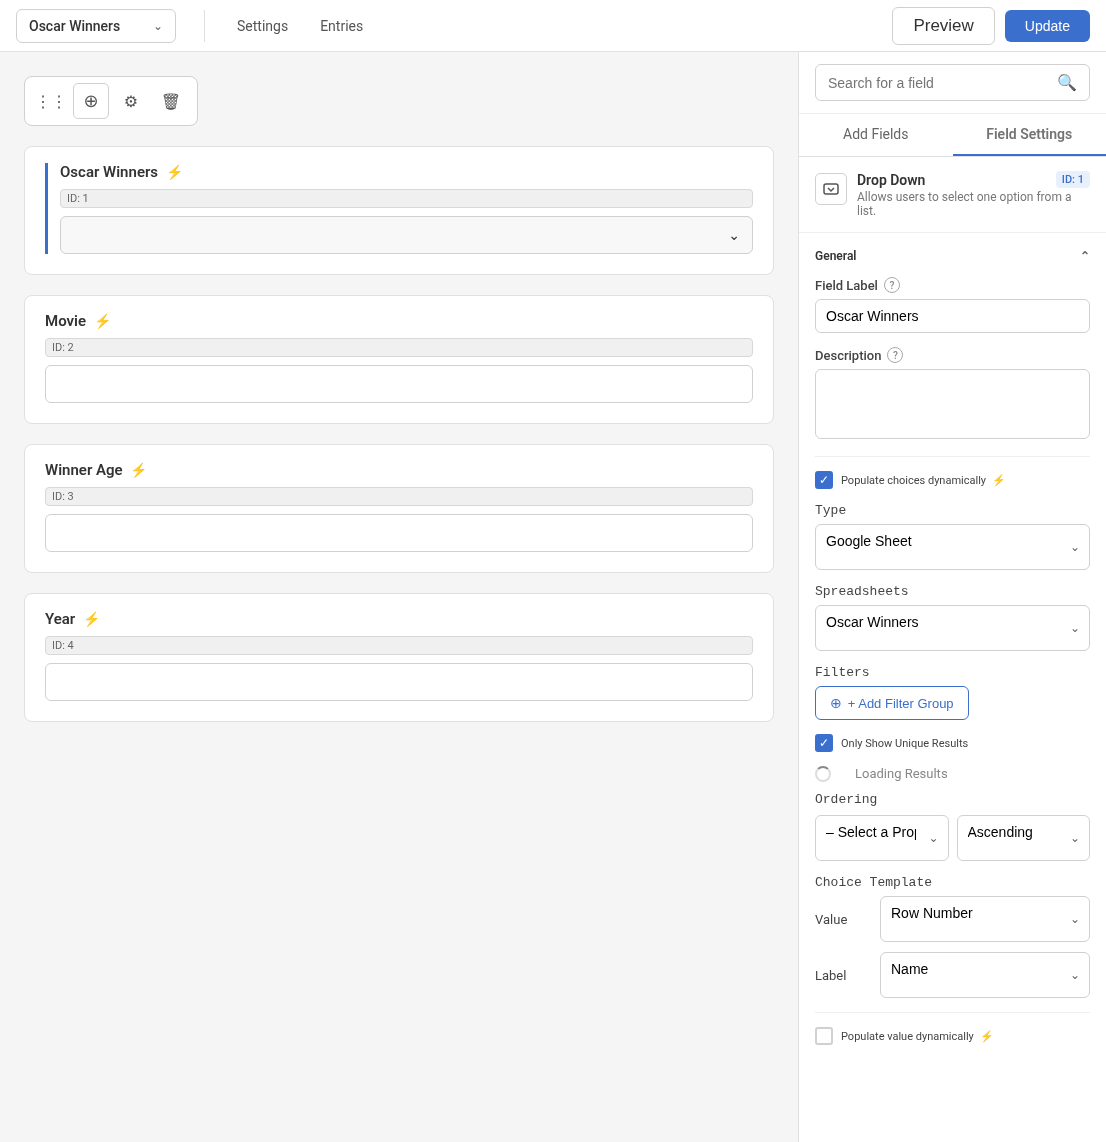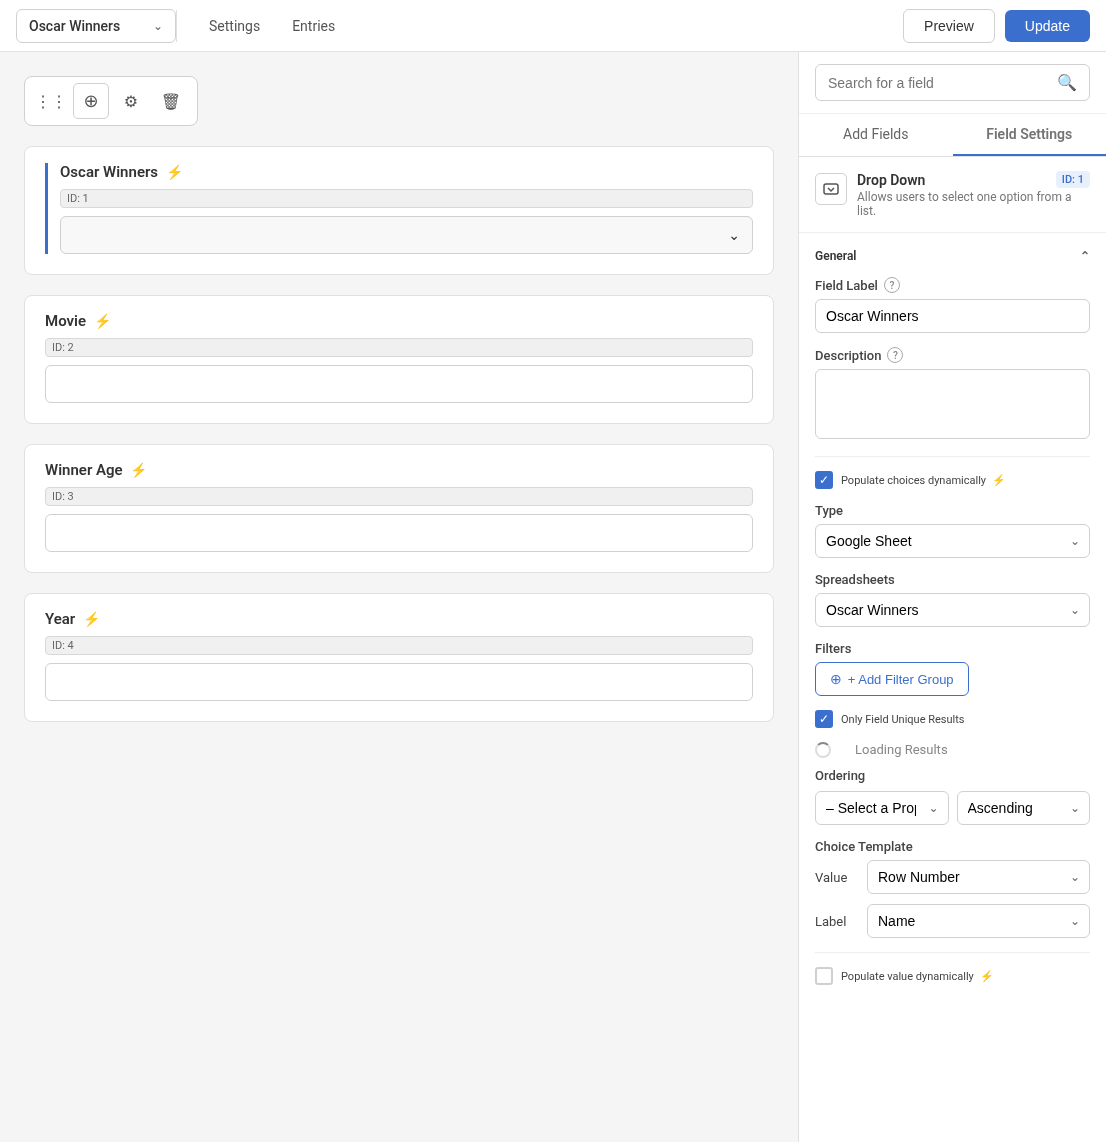--- a/index.html
+++ b/index.html
@@ -10,26 +10,26 @@
       display: flex; align-items: center; background: #fff; border-bottom: 1px solid #e0e0e0;
       padding: 0 16px; height: 52px; position: relative;
     }
     .topbar-left { display: flex; align-items: center; gap: 0; }
     .form-selector {
       display: flex; align-items: center; gap: 8px; padding: 8px 12px;
       border: 1px solid #d0d0d0; border-radius: 6px; background: #fff;
       cursor: pointer; font-size: 14px; font-weight: 500; min-width: 160px;
     }
     .form-selector .chevron { color: #666; font-size: 12px; margin-left: auto; }
-    .topbar-nav { display: flex; align-items: center; gap: 0; margin-left: 0; border-left: 1px solid #e0e0e0; padding-left: 16px; }
+    .topbar-nav { display: flex; align-items: center; gap: 0; margin-left: 28px; border-left: 1px solid #e0e0e0; padding-left: 16px; }
     .nav-item { padding: 8px 16px; cursor: pointer; color: #555; font-size: 14px; }
     .topbar-actions { display: flex; align-items: center; gap: 10px; margin-left: auto; }
     .btn-preview {
       padding: 8px 20px; border: 1px solid #d0d0d0; border-radius: 6px;
-      background: #fff; cursor: pointer; font-size: 14px; color: #333;
+      background: #fff; cursor: pointer; font-size: 17px; color: #333;
     }
     .btn-update {
       padding: 8px 20px; border: none; border-radius: 6px;
       background: #3b6fce; color: #fff; cursor: pointer; font-size: 14px; font-weight: 500;
     }
 
     
     .main-layout { display: flex; height: calc(100vh - 52px); }
 
     
@@ -149,58 +149,58 @@
     .checkbox-styled .checkmark { color: #fff; font-size: 12px; }
     .checkbox-empty {
       width: 18px; height: 18px; border-radius: 3px; background: #fff;
       border: 2px solid #d0d0d0; cursor: pointer; flex-shrink: 0;
     }
     .checkbox-label { font-size: 11px; color: #444; text-align: right; }
 
     
     .select-wrap { position: relative; }
     .select-control {
-      width: 100%; padding: 8px 32px 8px 10px; border: 1px solid #d0d0d0; border-radius: 6px;
+      width: 100%; padding: 8px 32px 20px 10px; border: 1px solid #d0d0d0; border-radius: 6px;
       font-size: 14px; background: #fff; outline: none; appearance: none; cursor: pointer;
     }
     .select-arrow {
       position: absolute; right: 10px; top: 50%; transform: translateY(-50%);
       pointer-events: none; color: #666; font-size: 12px;
     }
 
     
     .btn-add-filter {
       display: flex; align-items: center; gap: 6px;
       padding: 8px 14px; border: 1px solid #3b6fce; border-radius: 6px;
       background: #fff; color: #3b6fce; cursor: pointer; font-size: 13px; font-weight: 500;
     }
 
     
     .ordering-row { display: flex; gap: 8px; margin-top: 8px; }
     .ordering-row .select-wrap { flex: 1; }
 
     
     .choice-template { margin-top: 14px; }
-    .choice-row { display: flex; align-items: center; gap: 12px; margin-bottom: 10px; }
+    .choice-row { display: flex; align-items: center; gap: 25px; margin-bottom: 10px; }
     .choice-row-label { font-size: 13px; color: #444; width: 40px; flex-shrink: 0; }
 
     
     .loading-row {
       display: flex; align-items: flex-start; gap: 24px; margin: 6px 0;
       font-size: 13px; color: #888;
     }
     .spinner {
       width: 16px; height: 16px; border: 2px solid #ddd; border-top: 2px solid #888;
       border-radius: 50%; animation: spin 1s linear infinite; flex-shrink: 0;
     }
     @keyframes spin { to { transform: rotate(360deg); } }
 
     .divider { border: none; border-top: 1px solid #eee; margin: 4px 0 14px; }
 
-    .section-label { font-size: 13px; color: #444; font-weight: 500; margin-bottom: 6px; }
+    .section-label { font-size: 13px; color: #444; font-weight: 500; margin-bottom: 6px; font-family: Liberation Mono, monospace; }
   </style>
 </head>
 <body>
 
 <div class="topbar">
   <div class="topbar-left">
     <div class="form-selector">
       <span>Oscar Winners</span>
       <span class="chevron">⌄</span>
     </div>
@@ -367,21 +367,21 @@
         <button class="btn-add-filter">
           <span style="font-size:14px;">⊕</span>
           <span>+ Add Filter Group</span>
         </button>
       </div>
 
       <div class="checkbox-row">
         <div class="checkbox-styled">
           <span class="checkmark">✓</span>
         </div>
-        <span class="checkbox-label">Only Field Unique Results</span>
+        <span class="checkbox-label">Only Show Unique Results</span>
       </div>
 
       <div class="loading-row">
         <div class="spinner"></div>
         <span>Loading Results</span>
       </div>
 
       <div class="form-group" style="margin-top:10px;">
         <div class="section-label">Ordering</div>
         <div class="ordering-row">

